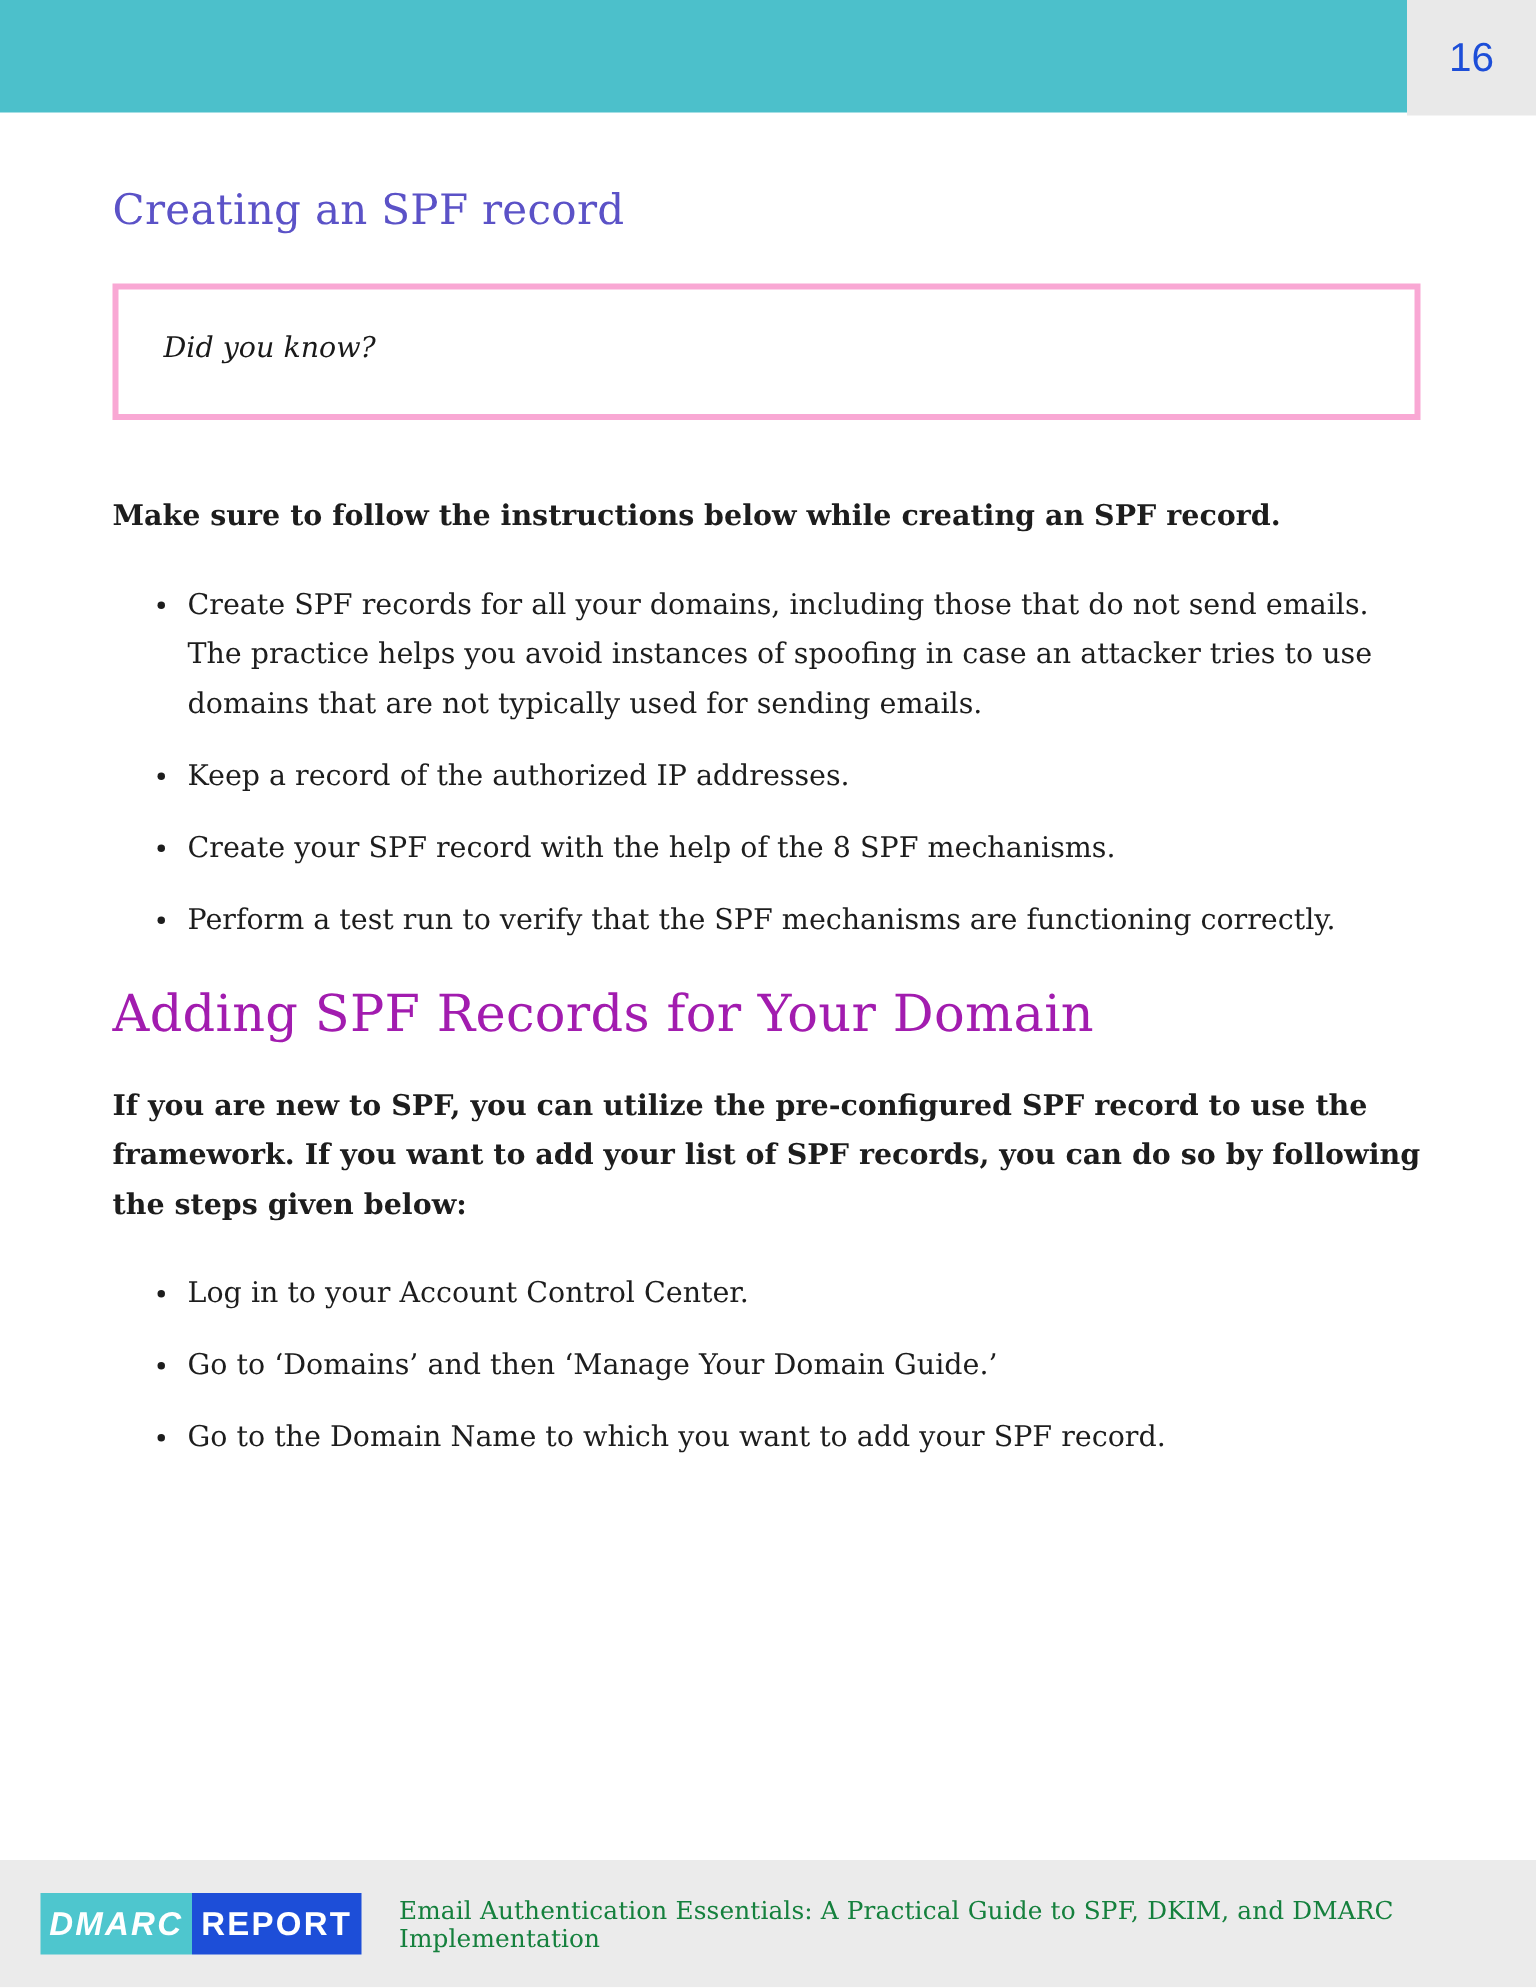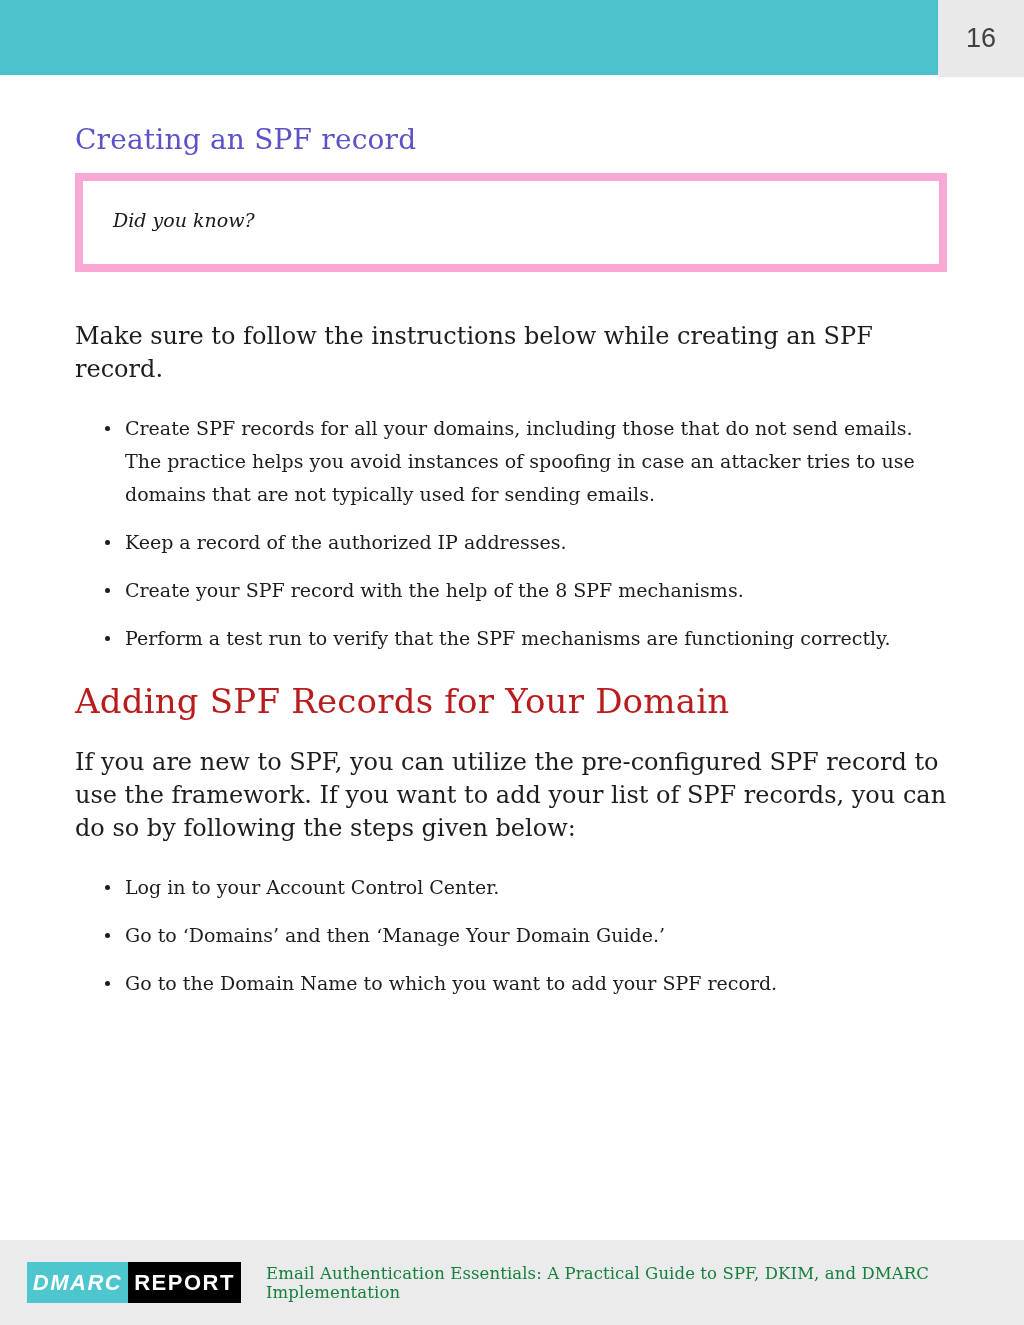--- a/index.html
+++ b/index.html
@@ -25,52 +25,53 @@
   }
   .page-number-box {
     width: 86px;
     height: 77px;
     background: #e9e9e9;
     display: flex;
     align-items: center;
     justify-content: center;
     font-family: "Liberation Sans", sans-serif;
     font-size: 27px;
-    color: #404040;
+    color: #1d4ed8;
   }
 
   
   .content {
     padding: 0 77px 0 75px;
     flex: 1 1 auto;
   }
   h1.h1 {
     color: #5b52c7;
     font-size: 28px;
     font-weight: 500;
     margin: 47px 0 0 0;
     line-height: 1.25;
     letter-spacing: 0.2px;
   }
   .callout {
-    border: 8px solid #f9a8d4;
-    margin-top: 16px;
+    border: 4px solid #f9a8d4;
+    margin-top: 32px;
     padding: 20px 34px 24px 30px;
   }
   .callout p {
     margin: 0;
     font-style: italic;
     font-size: 19px;
     line-height: 39px;
     color: #191919;
   }
   .para {
-    font-size: 24px;
+    font-size: 19px;
     line-height: 33px;
     margin: 48px 0 0 0;
+    font-weight: bold;
   }
   .para.tight { margin-top: 24px; }
   ul.bullets {
     list-style: none;
     margin: 26px 0 0 0;
     padding: 0 0 0 50px;
   }
   ul.bullets li {
     position: relative;
     font-size: 19px;
@@ -81,21 +82,21 @@
     content: "";
     position: absolute;
     left: -20px;
     top: 14px;
     width: 5px;
     height: 5px;
     border-radius: 50%;
     background: #1d1d1d;
   }
   h2.h2 {
-    color: #b91c1c;
+    color: #a21caf;
     font-size: 34px;
     font-weight: 500;
     margin: 26px 0 0 0;
     line-height: 1.2;
     letter-spacing: 0.2px;
   }
 
   
   .footer {
     margin-top: auto;
@@ -119,21 +120,21 @@
   }
   .logo-dmarc {
     background: #4ec6ce;
     width: 101px;
     display: flex;
     align-items: center;
     justify-content: center;
     font-style: italic;
   }
   .logo-report {
-    background: #000000;
+    background: #1d4ed8;
     width: 113px;
     display: flex;
     align-items: center;
     justify-content: center;
   }
   .footer-text {
     margin-left: 25px;
     font-size: 16.5px;
     color: #15803d;
     letter-spacing: 0.1px;

